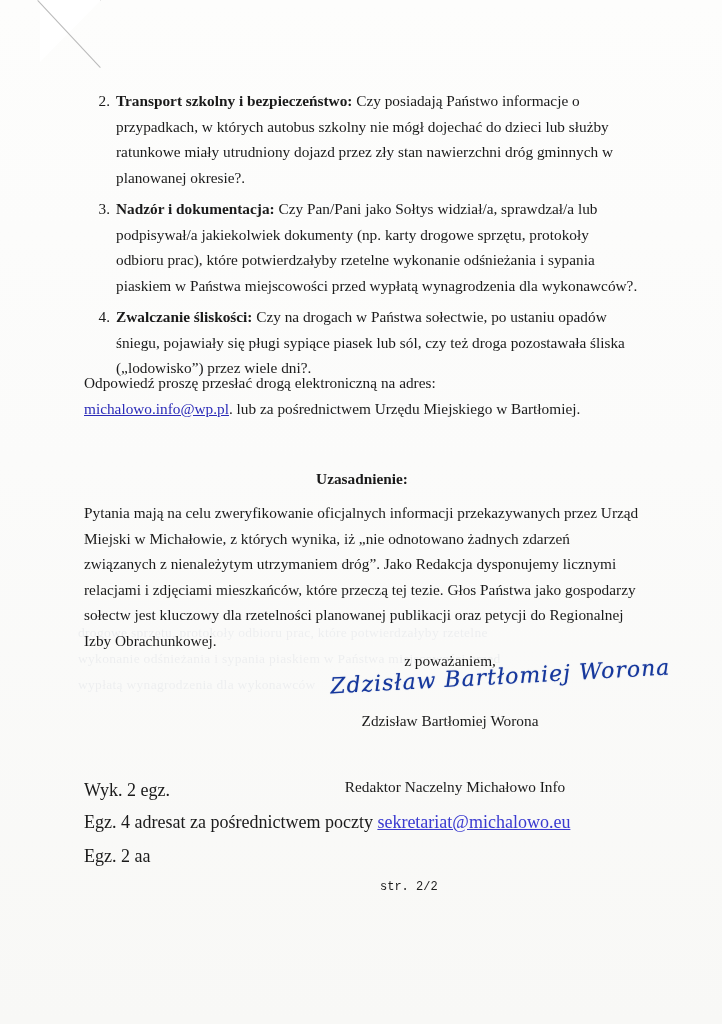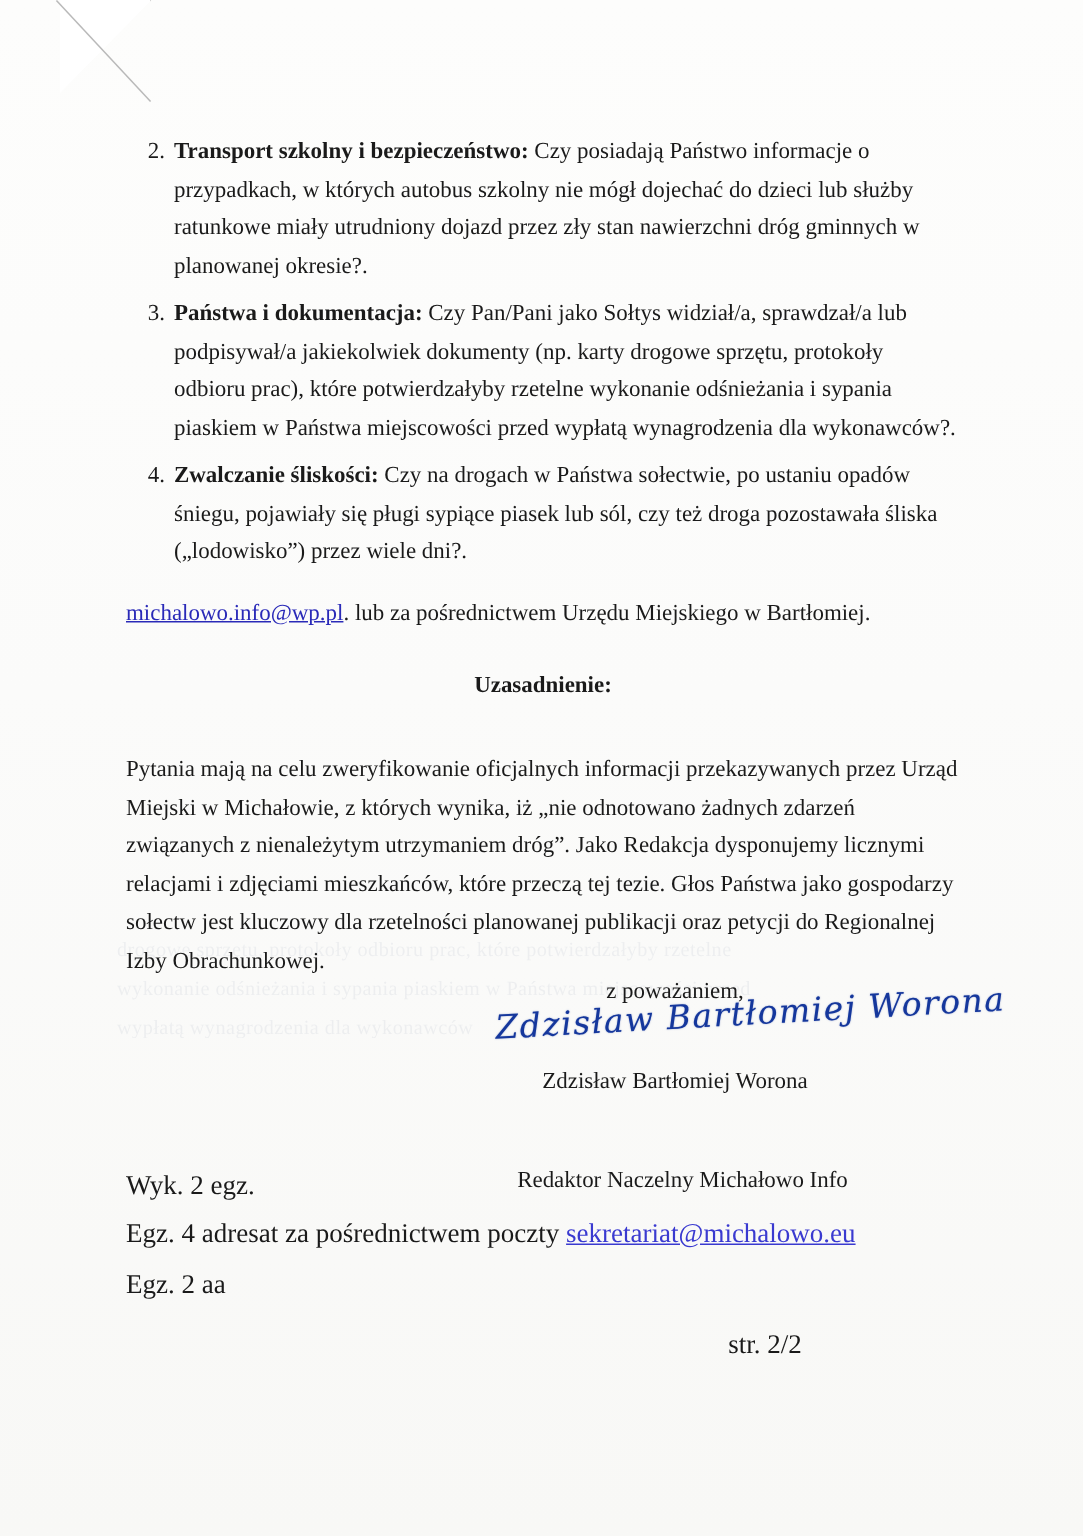--- a/index.html
+++ b/index.html
@@ -142,22 +142,23 @@
   }
 
   .right-ish { text-align: center; }
 
   .footer-line {
     font-size: 18px;
     line-height: 25.5px;
   }
 
   .page-num {
-    text-align: center;
-    font-size: 18px;
+    text-align: left;
+    font-size: 12px;
+    font-family: Liberation Mono, monospace;
   }
 </style>
 </head>
 <body>
 
 <div class="page">
 
   <div class="fold"></div>
   <div class="fold-line"></div>
 
@@ -165,34 +166,34 @@
 
   <div class="content">
 
     <ol class="list" style="position:absolute; left:80px; top:88px; width:560px;">
       <li class="list-item">
         <span class="num">2.</span>
         <span class="lead">Transport szkolny i bezpieczeństwo:</span><span> Czy posiadają Państwo informacje o przypadkach, w których autobus szkolny nie mógł dojechać do dzieci lub służby ratunkowe miały utrudniony dojazd przez zły stan nawierzchni dróg gminnych w planowanej okresie?.</span>
       </li>
       <li class="list-item">
         <span class="num">3.</span>
-        <span class="lead">Państwa i dokumentacja:</span><span> Czy Pan/Pani jako Sołtys widział/a, sprawdzał/a lub podpisywał/a jakiekolwiek dokumenty (np. karty drogowe sprzętu, protokoły odbioru prac), które potwierdzałyby rzetelne wykonanie odśnieżania i sypania piaskiem w Państwa miejscowości przed wypłatą wynagrodzenia dla wykonawców?.</span>
+        <span class="lead">Nadzór i dokumentacja:</span><span> Czy Pan/Pani jako Sołtys widział/a, sprawdzał/a lub podpisywał/a jakiekolwiek dokumenty (np. karty drogowe sprzętu, protokoły odbioru prac), które potwierdzałyby rzetelne wykonanie odśnieżania i sypania piaskiem w Państwa miejscowości przed wypłatą wynagrodzenia dla wykonawców?.</span>
       </li>
       <li class="list-item">
         <span class="num">4.</span>
         <span class="lead">Zwalczanie śliskości:</span><span> Czy na drogach w Państwa sołectwie, po ustaniu opadów śniegu, pojawiały się pługi sypiące piasek lub sól, czy też droga pozostawała śliska („lodowisko”) przez wiele dni?.</span>
       </li>
     </ol>
 
     <p class="block" style="position:absolute; left:84px; top:370px; width:556px;">
-      <br>
+      <span>Odpowiedź proszę przesłać drogą elektroniczną na adres: </span><br>
       <a class="mail-link" href="#">michalowo.info@wp.pl</a><span>. lub za pośrednictwem  Urzędu Miejskiego w Bartłomiej.</span>
     </p>
 
-    <p class="block center bold" style="position:absolute; left:84px; top:444px; width:556px;">Uzasadnienie:</p>
+    <p class="block center bold" style="position:absolute; left:84px; top:466px; width:556px;">Uzasadnienie:</p>
 
     <p class="block" style="position:absolute; left:84px; top:500px; width:556px;">Pytania mają na celu zweryfikowanie oficjalnych informacji przekazywanych przez Urząd Miejski w Michałowie, z których wynika, iż „nie odnotowano żadnych zdarzeń związanych z nienależytym utrzymaniem dróg”. Jako Redakcja dysponujemy licznymi relacjami i zdjęciami mieszkańców, które przeczą tej tezie. Głos Państwa jako gospodarzy sołectw jest kluczowy dla rzetelności planowanej publikacji oraz petycji do Regionalnej Izby Obrachunkowej.</p>
 
     <p class="block right-ish" style="position:absolute; left:300px; top:648px; width:300px;">z poważaniem,</p>
 
     <div class="sign-wrap" style="position:absolute; left:0px; top:668px; width:722px;">
       <div class="signature">Zdzisław Bartłomiej Worona</div>
     </div>
 
     <p class="block right-ish" style="position:absolute; left:300px; top:708px; width:300px;">Zdzisław Bartłomiej Worona</p>

